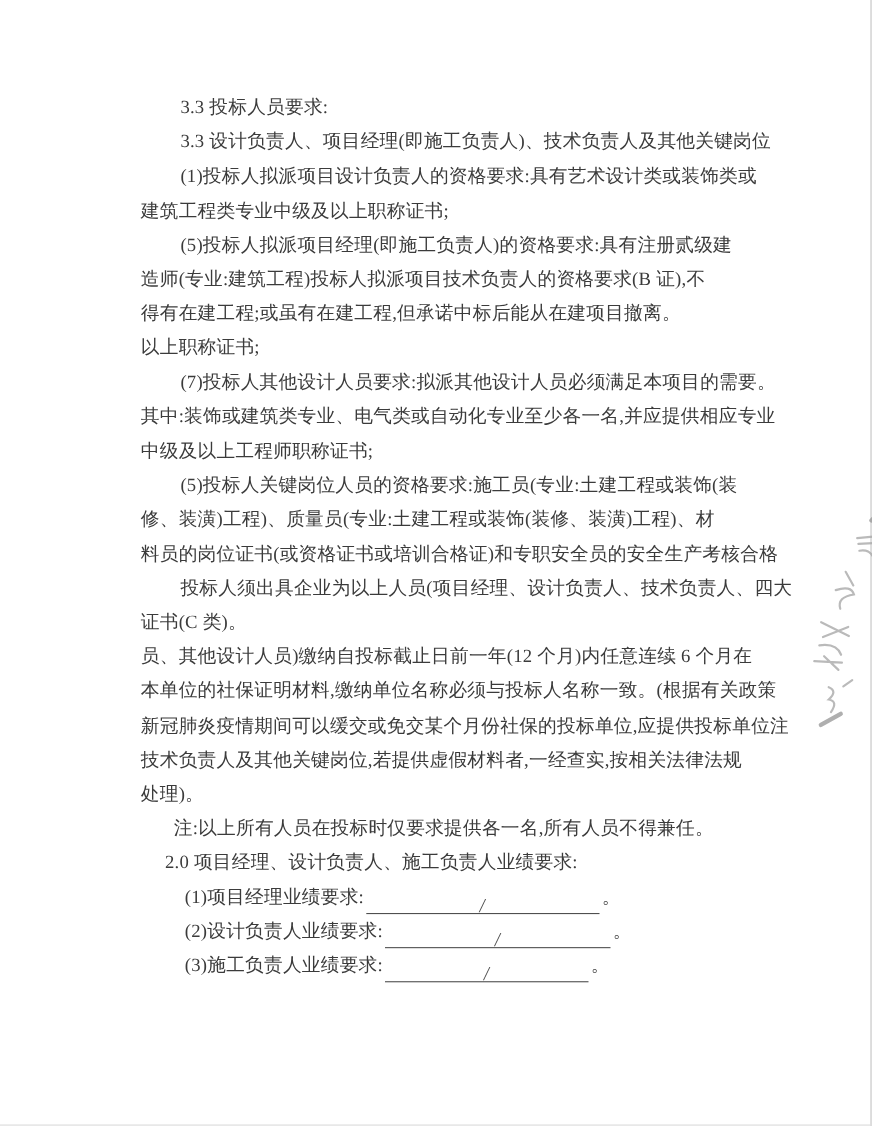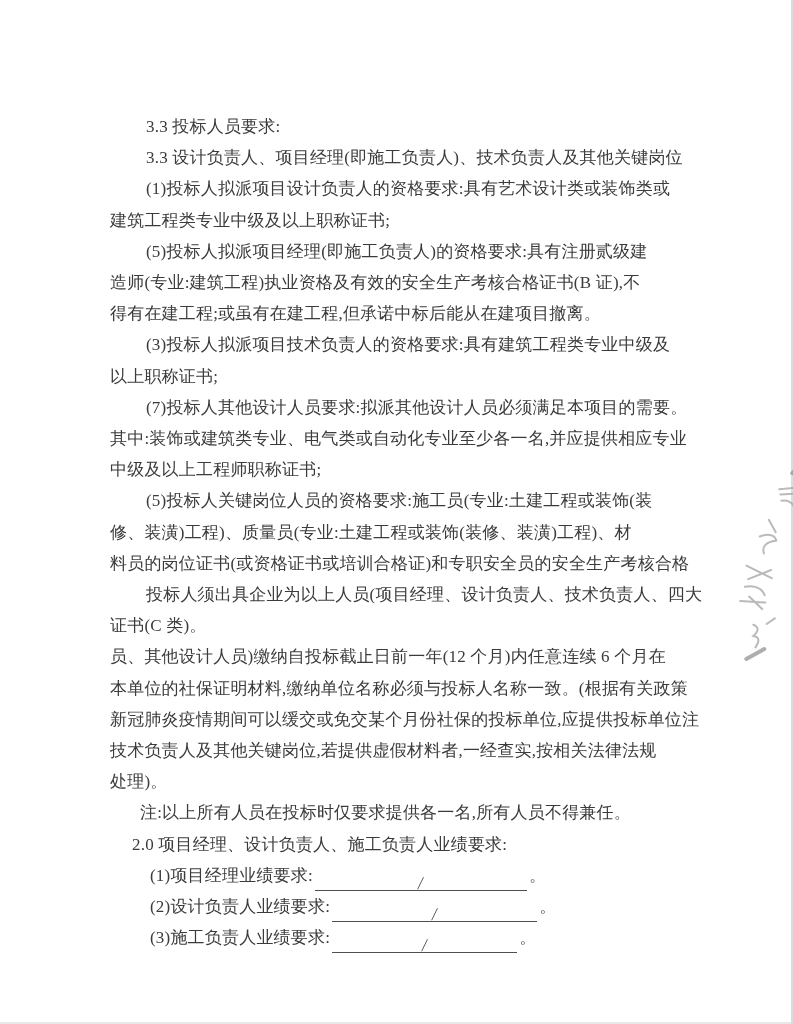--- a/index.html
+++ b/index.html
@@ -10,26 +10,25 @@
     position: relative;
     width: 793px; height: 1024px;
     background: #ffffff;
     overflow: hidden;
     font-family: "Liberation Serif", "DejaVu Serif", serif;
     color: #3b3b3b;
     box-shadow: inset -2px 0 0 #dcdcdc, inset 0 -2px 0 #e8e8e8;
   }
   .text-block {
     position: absolute;
-    left: 110px; top: 82px;
+    left: 128px; top: 82px;
     width: 586px;
     font-size: 17px;
     line-height: 31.2px;
     letter-spacing: 0.2px;
-    margin-top: 29px;
   }
   .line { white-space: nowrap; }
   .flush   { text-indent: 0; }
   .indent  { text-indent: 36px; }
   .note    { text-indent: 30px; }
   .heading { text-indent: 22px; }
   .blank-line { padding-left: 40px; }
   .blank {
     display: inline-block;
     border-bottom: 1.5px solid #4f4f4f;
@@ -54,23 +53,22 @@
 </head>
 <body>
 
 <div class="page">
   <div class="text-block">
       <div class="line indent">3.3 投标人员要求:</div>
       <div class="line indent">3.3 设计负责人、项目经理(即施工负责人)、技术负责人及其他关键岗位</div>
       <div class="line indent">(1)投标人拟派项目设计负责人的资格要求:具有艺术设计类或装饰类或</div>
       <div class="line flush">建筑工程类专业中级及以上职称证书;</div>
       <div class="line indent">(5)投标人拟派项目经理(即施工负责人)的资格要求:具有注册贰级建</div>
-      <div class="line flush">造师(专业:建筑工程)执业资格及有效的安全生产考核合格证书(B 证),不</div>
+      <div class="line flush">造师(专业:建筑工程)投标人拟派项目技术负责人的资格要求(B 证),不</div>
       <div class="line flush">得有在建工程;或虽有在建工程,但承诺中标后能从在建项目撤离。</div>
-      <div class="line indent">(3)投标人拟派项目技术负责人的资格要求:具有建筑工程类专业中级及</div>
       <div class="line flush">以上职称证书;</div>
       <div class="line indent">(7)投标人其他设计人员要求:拟派其他设计人员必须满足本项目的需要。</div>
       <div class="line flush">其中:装饰或建筑类专业、电气类或自动化专业至少各一名,并应提供相应专业</div>
       <div class="line flush">中级及以上工程师职称证书;</div>
       <div class="line indent">(5)投标人关键岗位人员的资格要求:施工员(专业:土建工程或装饰(装</div>
       <div class="line flush">修、装潢)工程)、质量员(专业:土建工程或装饰(装修、装潢)工程)、材</div>
       <div class="line flush">料员的岗位证书(或资格证书或培训合格证)和专职安全员的安全生产考核合格</div>
       <div class="line indent">投标人须出具企业为以上人员(项目经理、设计负责人、技术负责人、四大</div>
       <div class="line flush">证书(C 类)。</div>
       <div class="line flush">员、其他设计人员)缴纳自投标截止日前一年(12 个月)内任意连续 6 个月在</div>

